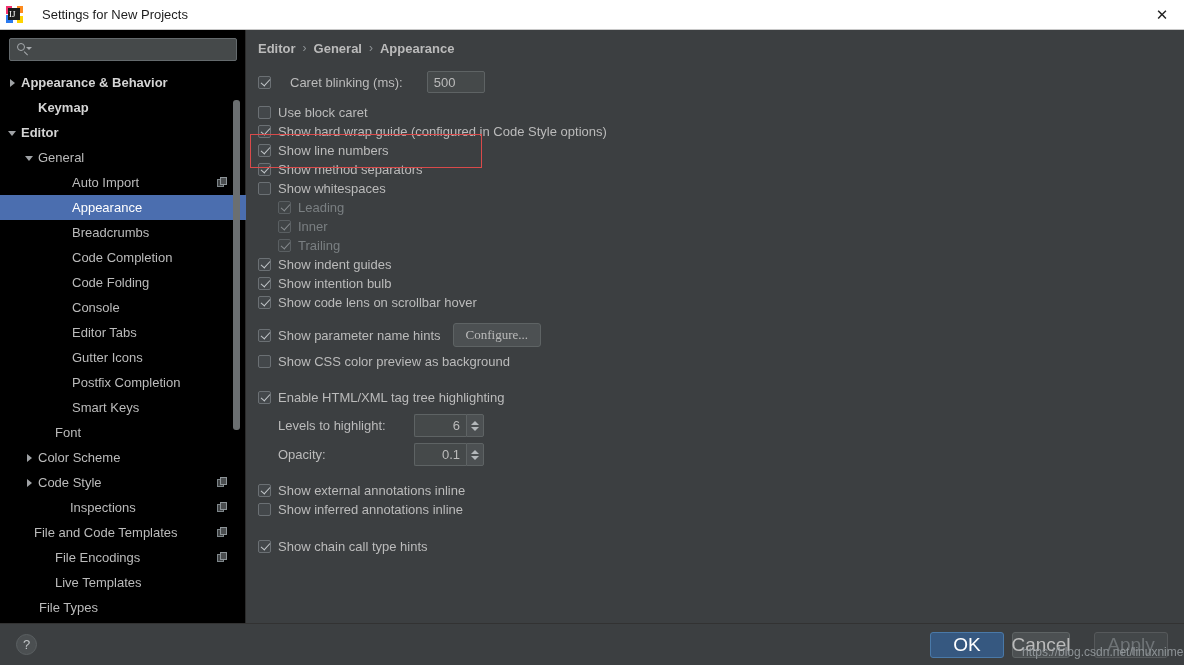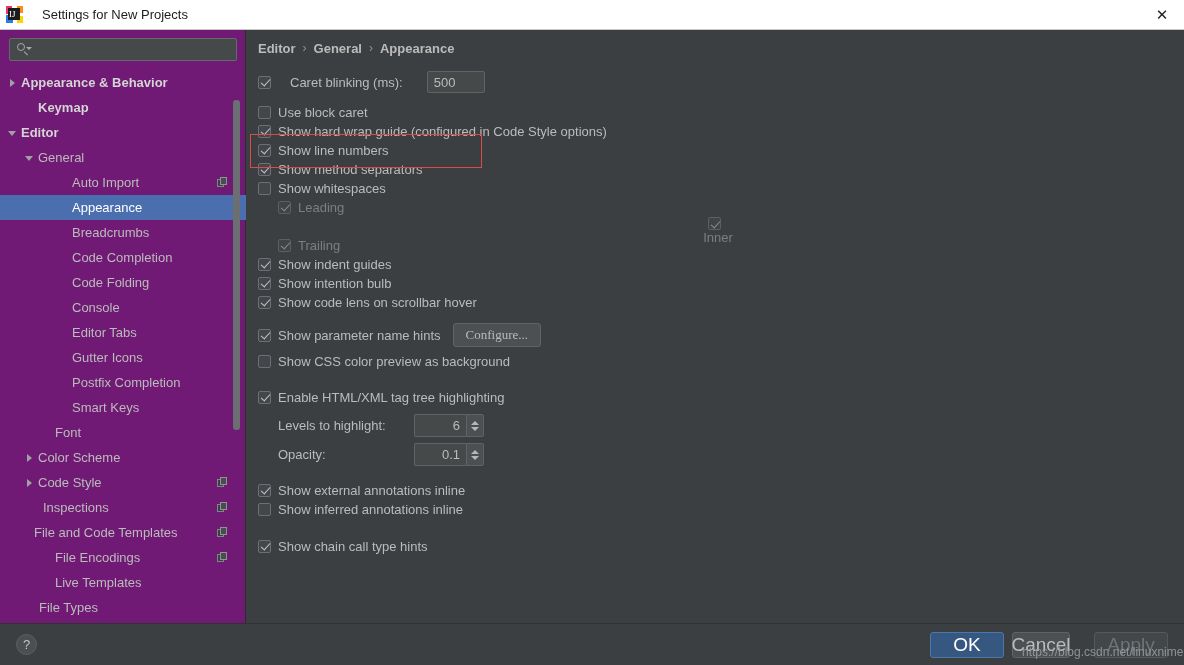--- a/index.html
+++ b/index.html
@@ -35,21 +35,21 @@
   .title-text { font-size: 13px; color: #1d1d1d; }
   .close-btn {
     position: absolute; right: 0; top: 0; width: 44px; height: 29px;
     display: flex; align-items: center; justify-content: center;
     color: #222; font-size: 15px; line-height: 1;
   }
 
   
   .left-panel {
     position: absolute; left: 0; top: 30px; width: 246px; height: 593px;
-    background: #701a75; border-right: 1px solid #2b2b2b;
+    background: #000000; border-right: 1px solid #2b2b2b;
   }
   .search-box {
     position: absolute; left: 9px; top: 8px; width: 228px; height: 23px;
     background: #45494a; border: 1px solid #646a6d; border-radius: 2px;
     display: flex; align-items: center;
   }
   .search-icon { margin-left: 6px; width: 15px; height: 15px; position: relative; flex: none;}
   .search-icon .lens {
     position: absolute; left: 1px; top: 1px; width: 8px; height: 8px;
     border: 1.4px solid #a6aaad; border-radius: 50%;
@@ -300,21 +300,21 @@
             <span>Color Scheme</span>
           </div>
           <div class="tree-row" style="padding-left: 23px;">
             <span class="tw collapsed"></span>
             <span>Code Style</span>
             <span class="copy-icon">
               <span class="b1"></span>
               <span class="b2"></span>
             </span>
           </div>
-          <div class="tree-row" style="padding-left: 28px;">
+          <div class="tree-row" style="padding-left: 55px;">
             <span class="tw"></span>
             <span>Inspections</span>
             <span class="copy-icon">
               <span class="b1"></span>
               <span class="b2"></span>
             </span>
           </div>
           <div class="tree-row" style="padding-left: 19px;">
             <span class="tw"></span>
             <span>File and Code Templates</span>
@@ -388,21 +388,21 @@
 
       <div class="opt-row tight">
         <span class="cb"></span>
         <span class="lbl">Show whitespaces</span>
       </div>
 
       <div class="opt-row tight" style="padding-left:20px;">
         <span class="cb dim checked"></span>
         <span class="lbl dim">Leading</span>
       </div>
-      <div class="opt-row tight" style="padding-left:20px;flex-direction:column;">
+      <div class="opt-row tight" style="padding-left:20px;">
         <span class="cb dim checked"></span>
         <span class="lbl dim">Inner</span>
       </div>
       <div class="opt-row tight" style="padding-left:20px;">
         <span class="cb dim checked"></span>
         <span class="lbl dim">Trailing</span>
       </div>
 
       <div class="opt-row tight">
         <span class="cb checked"></span>

